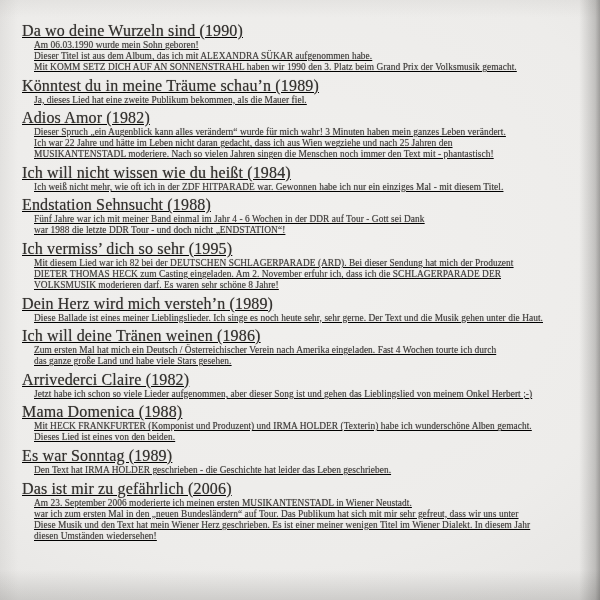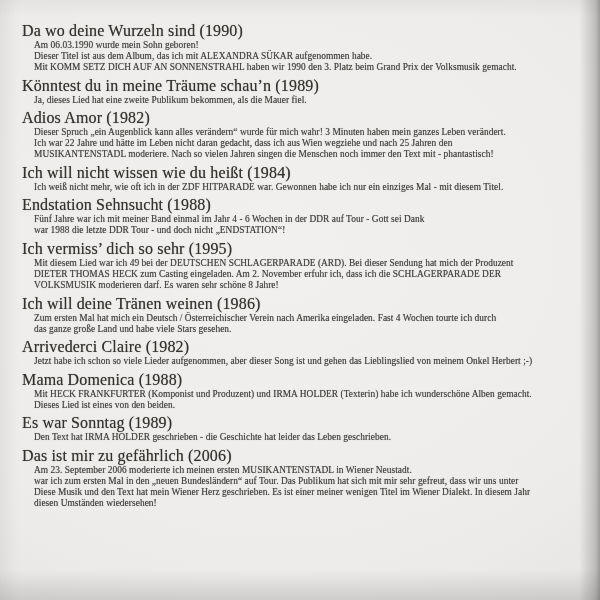--- a/index.html
+++ b/index.html
@@ -13,20 +13,21 @@
       linear-gradient(to right, rgba(120,118,115,0.10) 0, rgba(120,118,115,0) 3%),
       linear-gradient(to bottom, rgba(120,118,115,0.08) 0, rgba(120,118,115,0) 3%),
       radial-gradient(ellipse 115% 95% at 46% 42%, #f1f0ee 0%, #edecea 55%, #e4e3e1 85%, #dad9d7 100%);
     font-family: "Liberation Serif", "DejaVu Serif", serif;
   }
   .page {
     box-sizing: border-box;
     width: 600px;
     height: 577px;
     padding: 18.5px 18px 0 22px;
+    text-decoration: underline;
   }
   .song-section { margin: 0; }
   .song-title {
     font-size: 16px;
     line-height: 18px;
     font-weight: normal;
     margin: 3.6px 0 0 0;
     color: #34322f;
     letter-spacing: 0.15px;
     white-space: nowrap;
@@ -67,23 +68,27 @@
         <h2 class="song-title">Ich will nicht wissen wie du heißt (1984)</h2>
         <div class="note-line">Ich weiß nicht mehr, wie oft ich in der ZDF HITPARADE war. Gewonnen habe ich nur ein einziges Mal - mit diesem Titel.</div>
       </section>
       <section class="song-section">
         <h2 class="song-title">Endstation Sehnsucht (1988)</h2>
         <div class="note-line">Fünf Jahre war ich mit meiner Band einmal im Jahr 4 - 6 Wochen in der DDR auf Tour - Gott sei Dank</div>
         <div class="note-line">war 1988 die letzte DDR Tour - und doch nicht „ENDSTATION“!</div>
       </section>
       <section class="song-section">
         <h2 class="song-title">Ich vermiss’ dich so sehr (1995)</h2>
-        <div class="note-line">Mit diesem Lied war ich 49 bei der DEUTSCHEN SCHLAGERPARADE (ARD). Bei dieser Sendung hat mich der Produzent</div>
+        <div class="note-line">Mit diesem Lied war ich 82 bei der DEUTSCHEN SCHLAGERPARADE (ARD). Bei dieser Sendung hat mich der Produzent</div>
         <div class="note-line">DIETER THOMAS HECK zum Casting eingeladen. Am 2. November erfuhr ich, dass ich die SCHLAGERPARADE DER</div>
         <div class="note-line">VOLKSMUSIK moderieren darf. Es waren sehr schöne 8 Jahre!</div>
+      </section>
+      <section class="song-section">
+        <h2 class="song-title">Dein Herz wird mich versteh’n (1989)</h2>
+        <div class="note-line">Diese Ballade ist eines meiner Lieblingslieder. Ich singe es noch heute sehr, sehr gerne. Der Text und die Musik gehen unter die Haut.</div>
       </section>
       <section class="song-section">
         <h2 class="song-title">Ich will deine Tränen weinen (1986)</h2>
         <div class="note-line">Zum ersten Mal hat mich ein Deutsch / Österreichischer Verein nach Amerika eingeladen. Fast 4 Wochen tourte ich durch</div>
         <div class="note-line">das ganze große Land und habe viele Stars gesehen.</div>
       </section>
       <section class="song-section">
         <h2 class="song-title">Arrivederci Claire (1982)</h2>
         <div class="note-line">Jetzt habe ich schon so viele Lieder aufgenommen, aber dieser Song ist und gehen das Lieblingslied von meinem Onkel Herbert ;-)</div>
       </section>

